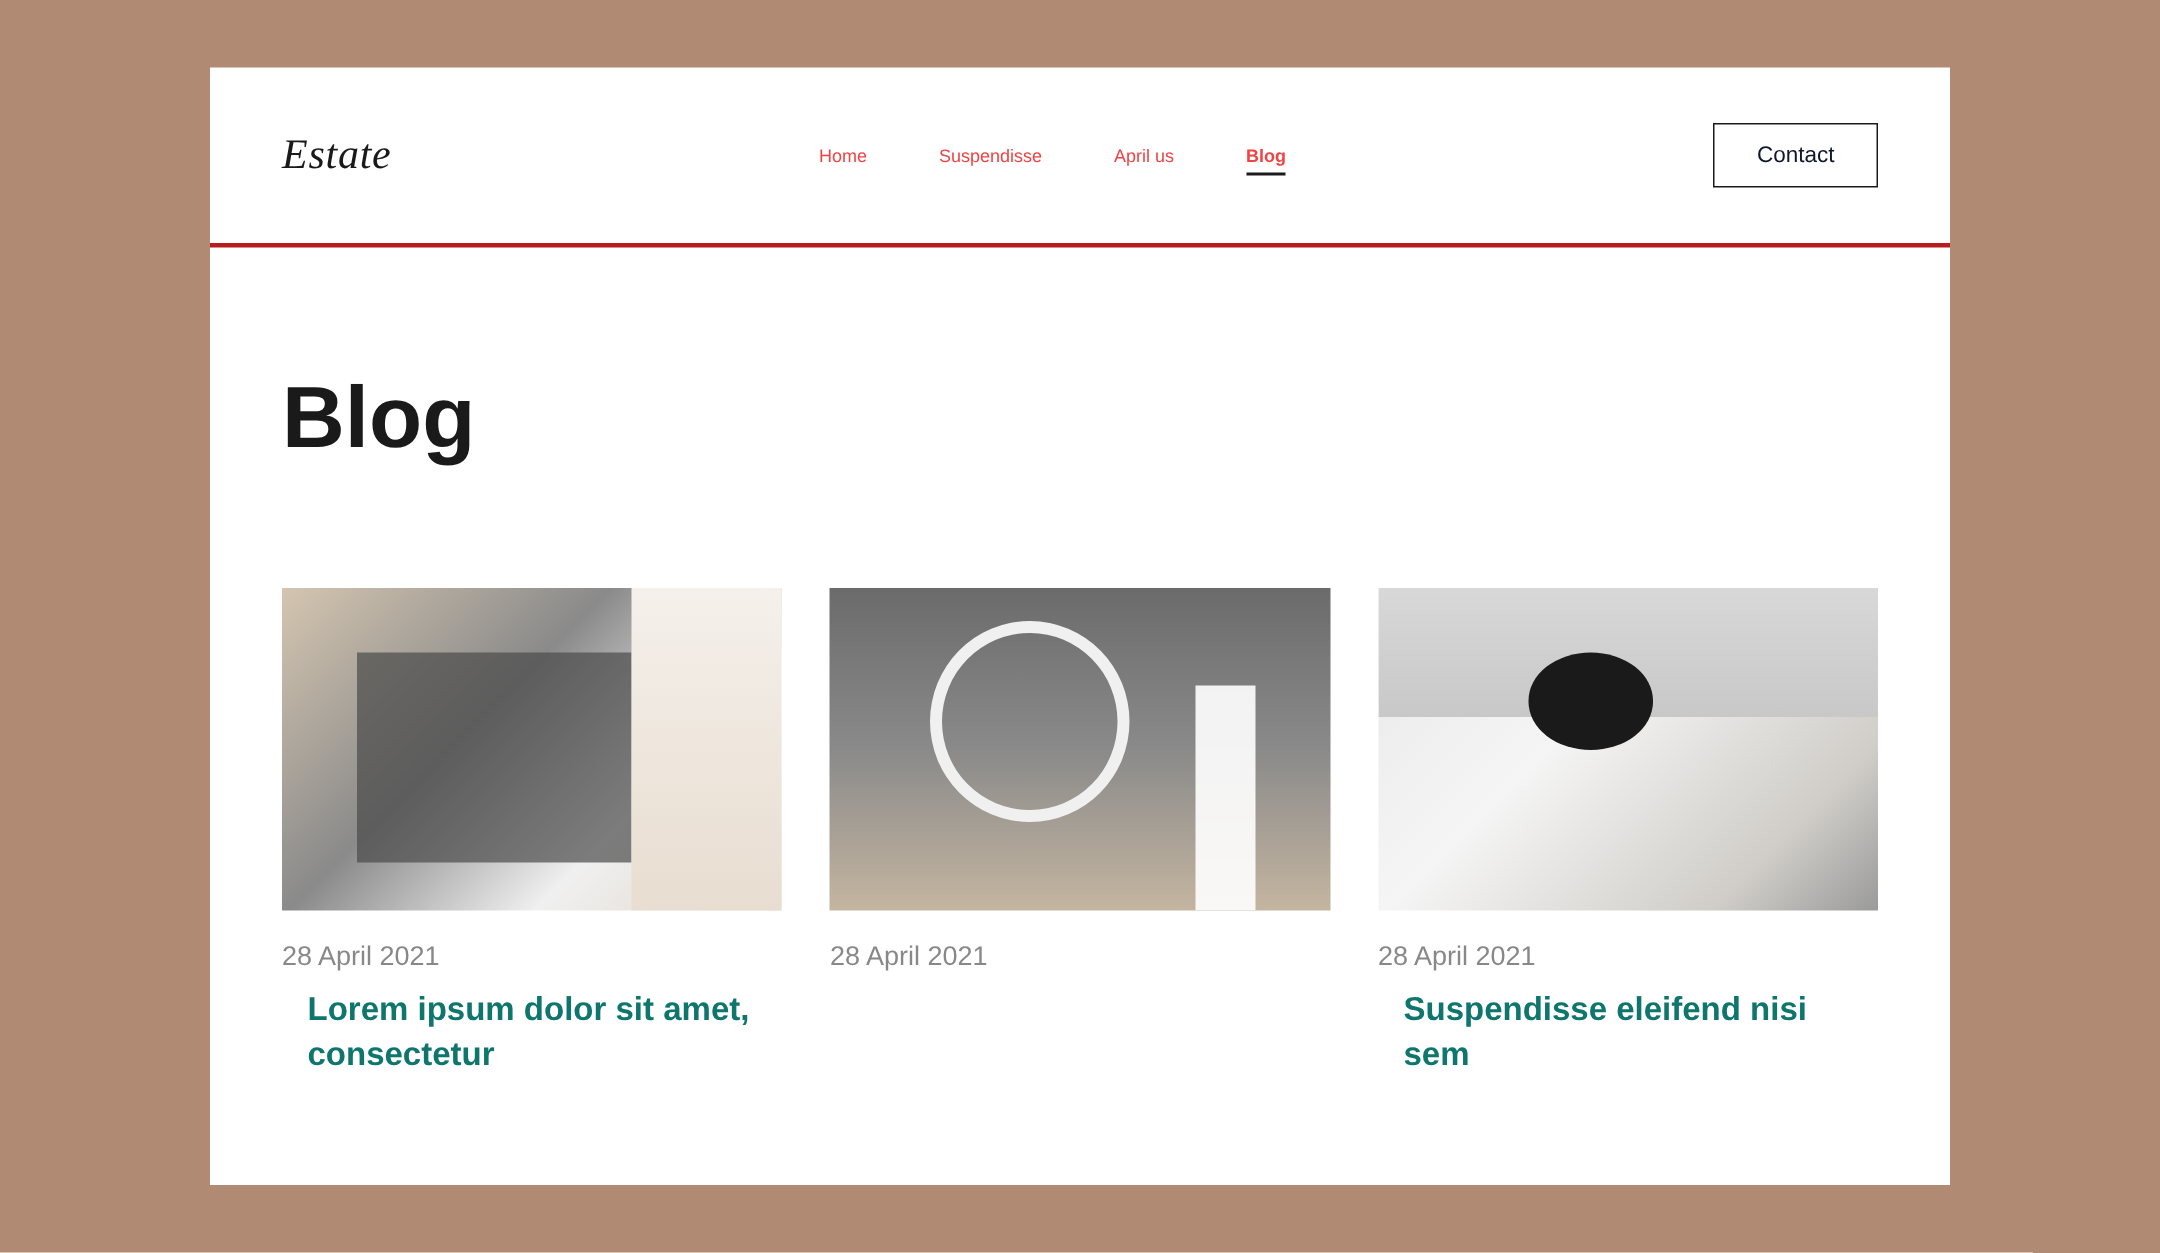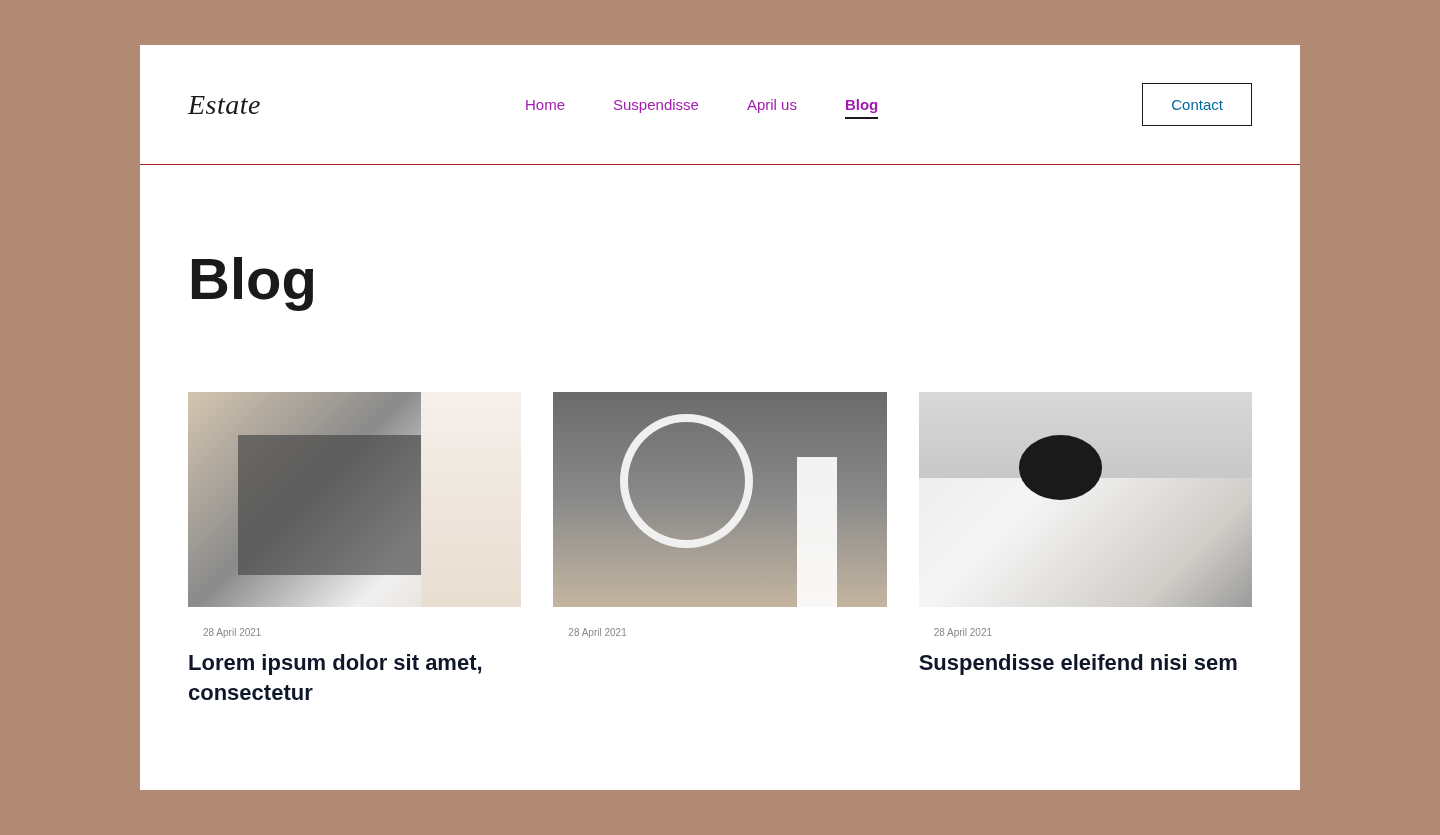--- a/index.html
+++ b/index.html
@@ -24,21 +24,21 @@
       min-height: 745px;
     }
 
     
     .header {
       display: flex;
       align-items: center;
       justify-content: space-between;
       padding: 0 48px;
       height: 120px;
-      border-bottom: 1px solid #b91c1c;
+      border-bottom: 3px solid #b91c1c;
     }
 
     .logo {
       font-family: Georgia, serif;
       font-size: 28px;
       font-weight: 400;
       color: #1a1a1a;
       letter-spacing: 0.5px;
     }
 
@@ -47,22 +47,22 @@
     }
 
     .nav {
       display: flex;
       align-items: center;
       gap: 48px;
     }
 
     .nav-item {
       font-family: Arial, Helvetica, sans-serif;
-      font-size: 15px;
-      color: #a21caf;
+      font-size: 12px;
+      color: #ef4444;
       text-decoration: none;
       cursor: pointer;
       position: relative;
     }
 
     .nav-item.active {
       font-weight: 600;
     }
 
     .nav-item.active::after {
@@ -71,21 +71,21 @@
       bottom: -6px;
       left: 0;
       right: 0;
       height: 2px;
       background-color: #1a1a1a;
     }
 
     .contact-btn {
       font-family: Arial, Helvetica, sans-serif;
       font-size: 15px;
-      color: #0369a1;
+      color: #0f172a;
       border: 1.5px solid #1a1a1a;
       padding: 12px 28px;
       background: transparent;
       cursor: pointer;
     }
 
     
     .main-content {
       padding: 0 48px;
     }
@@ -199,32 +199,32 @@
       top: 20%;
       left: 30%;
       width: 25%;
       height: 30%;
       background: #1a1a1a;
       border-radius: 50%;
     }
 
     .blog-date {
       font-family: Arial, Helvetica, sans-serif;
-      font-size: 10px;
+      font-size: 18px;
       color: #888888;
       margin-bottom: 10px;
-      margin-left: 15px;
     }
 
     .blog-title {
       font-family: Arial, Helvetica, sans-serif;
       font-size: 22px;
       font-weight: 600;
-      color: #0f172a;
+      color: #0f766e;
       line-height: 1.35;
+      margin-left: 17px;
     }
   </style>
 </head>
 <body>
 
 <div class="page-container">
 
   <header class="header">
     <div class="logo">
       <span>Estate</span>

